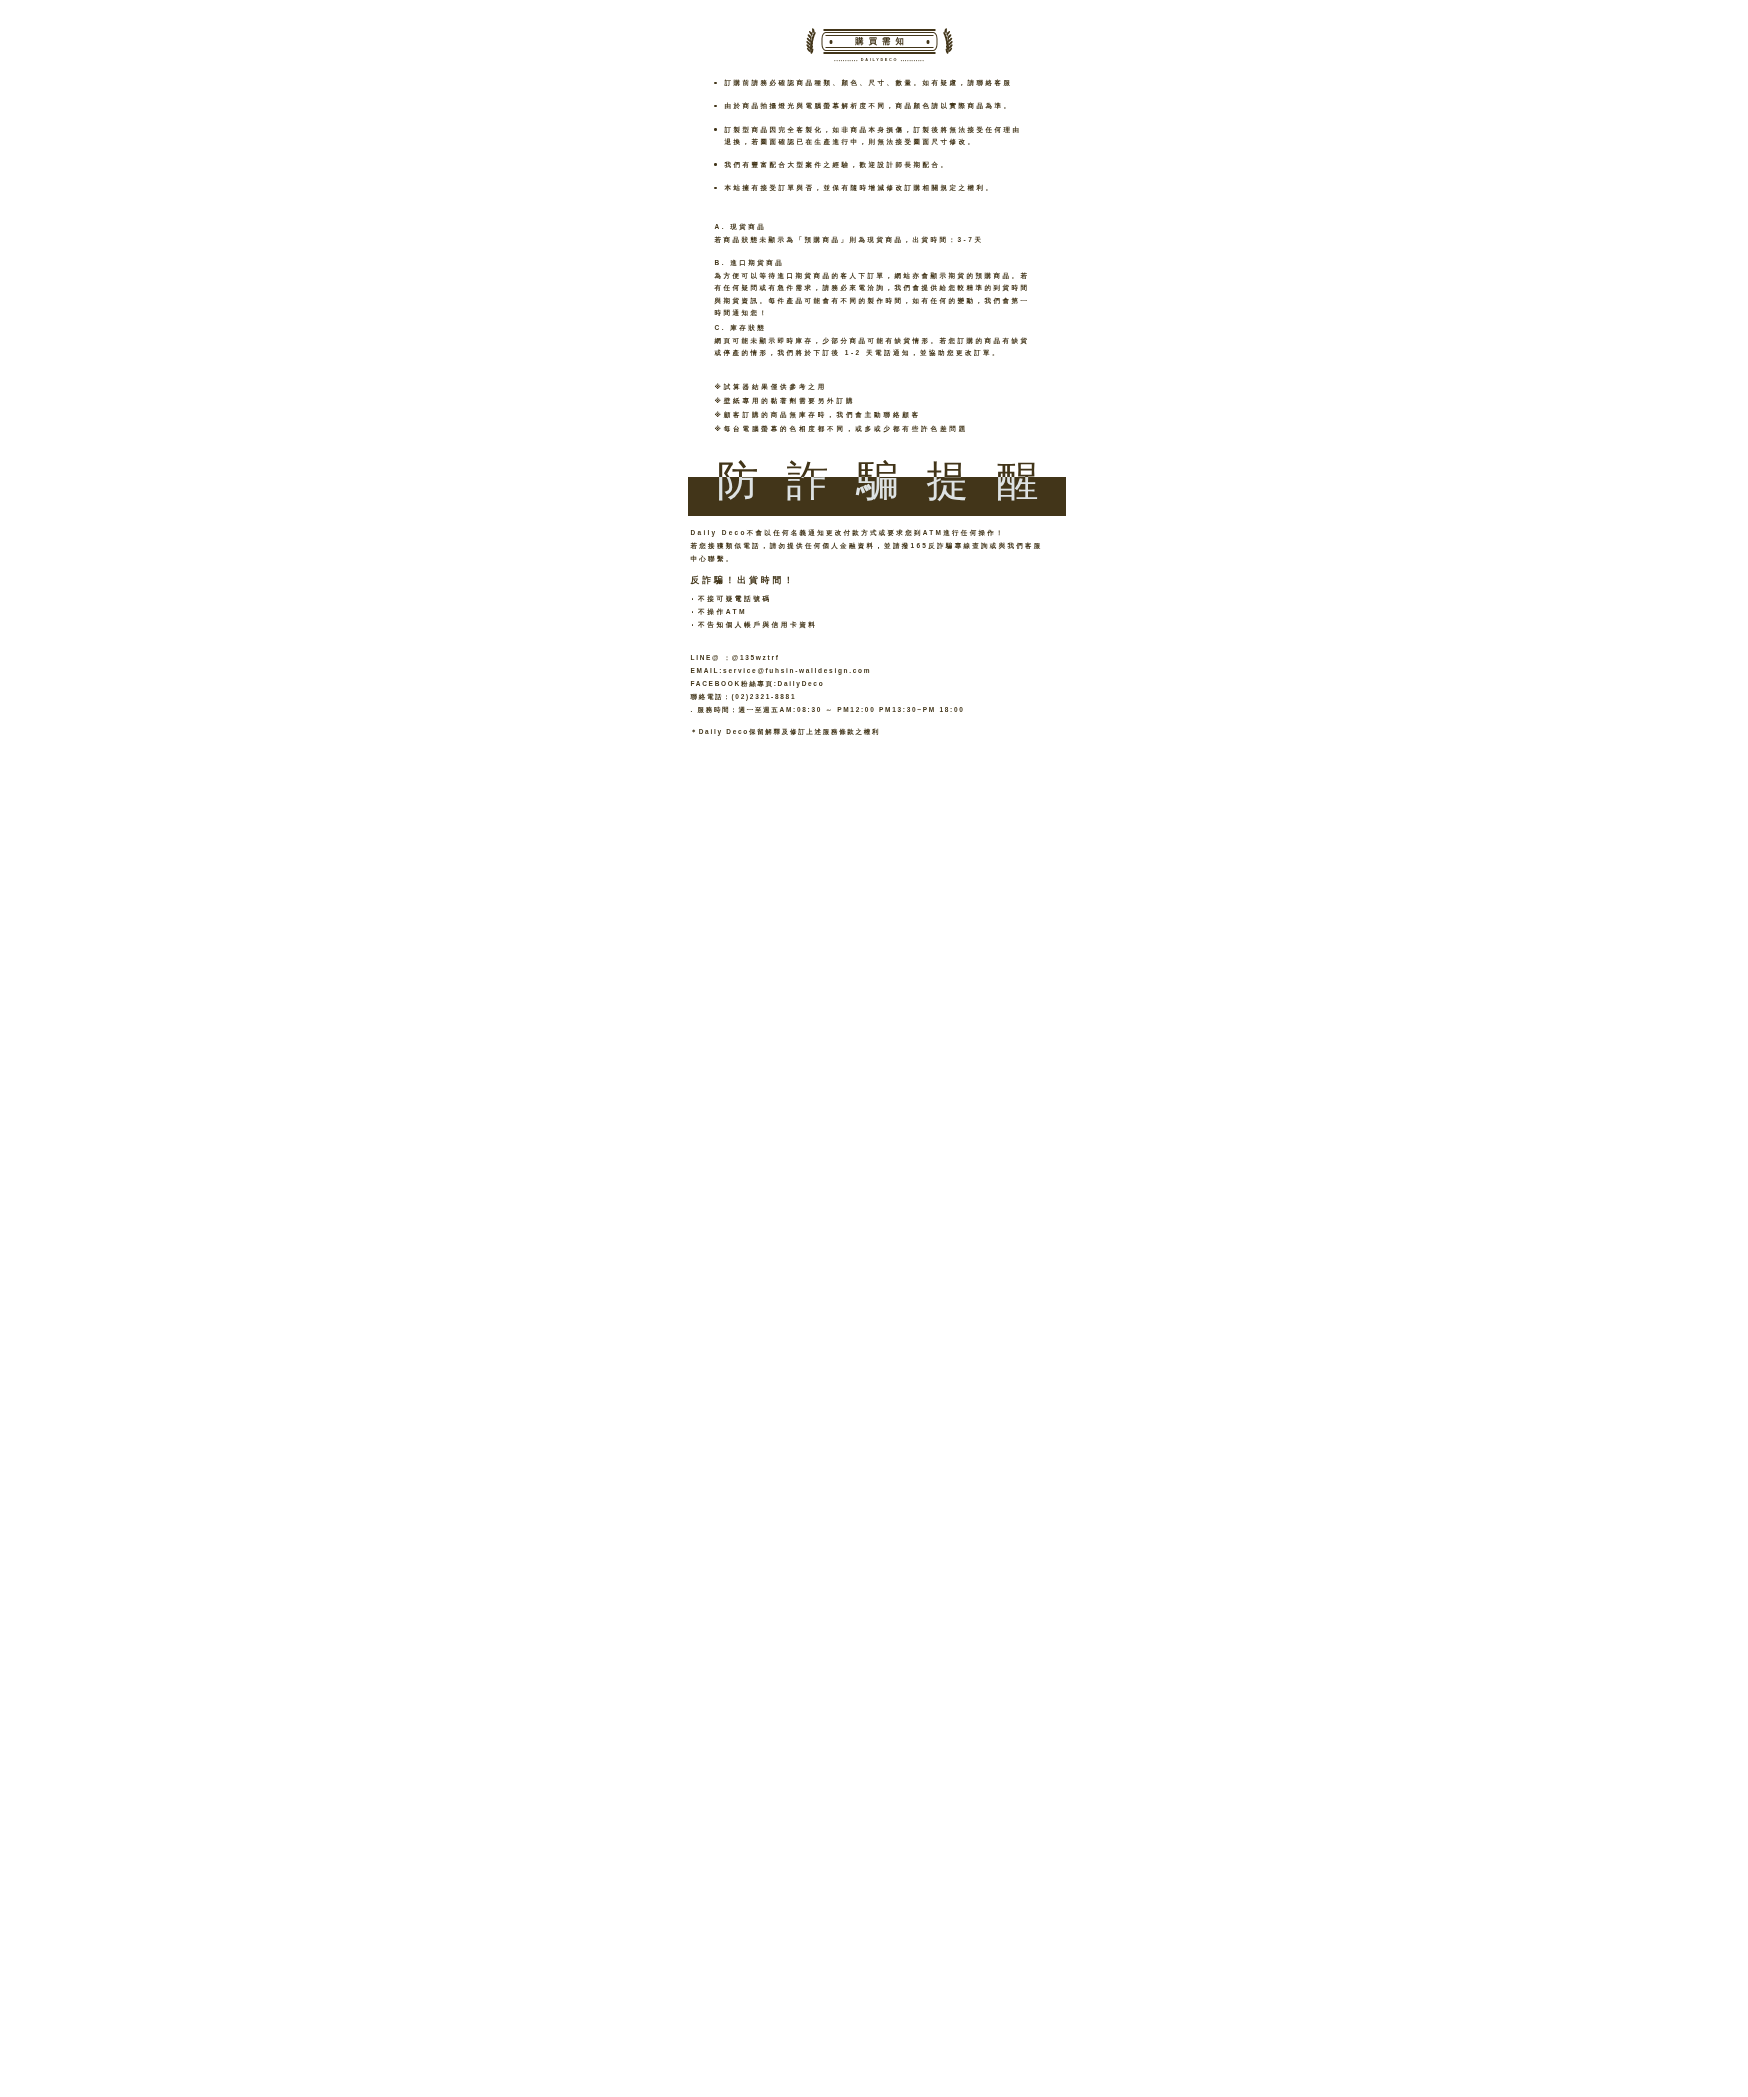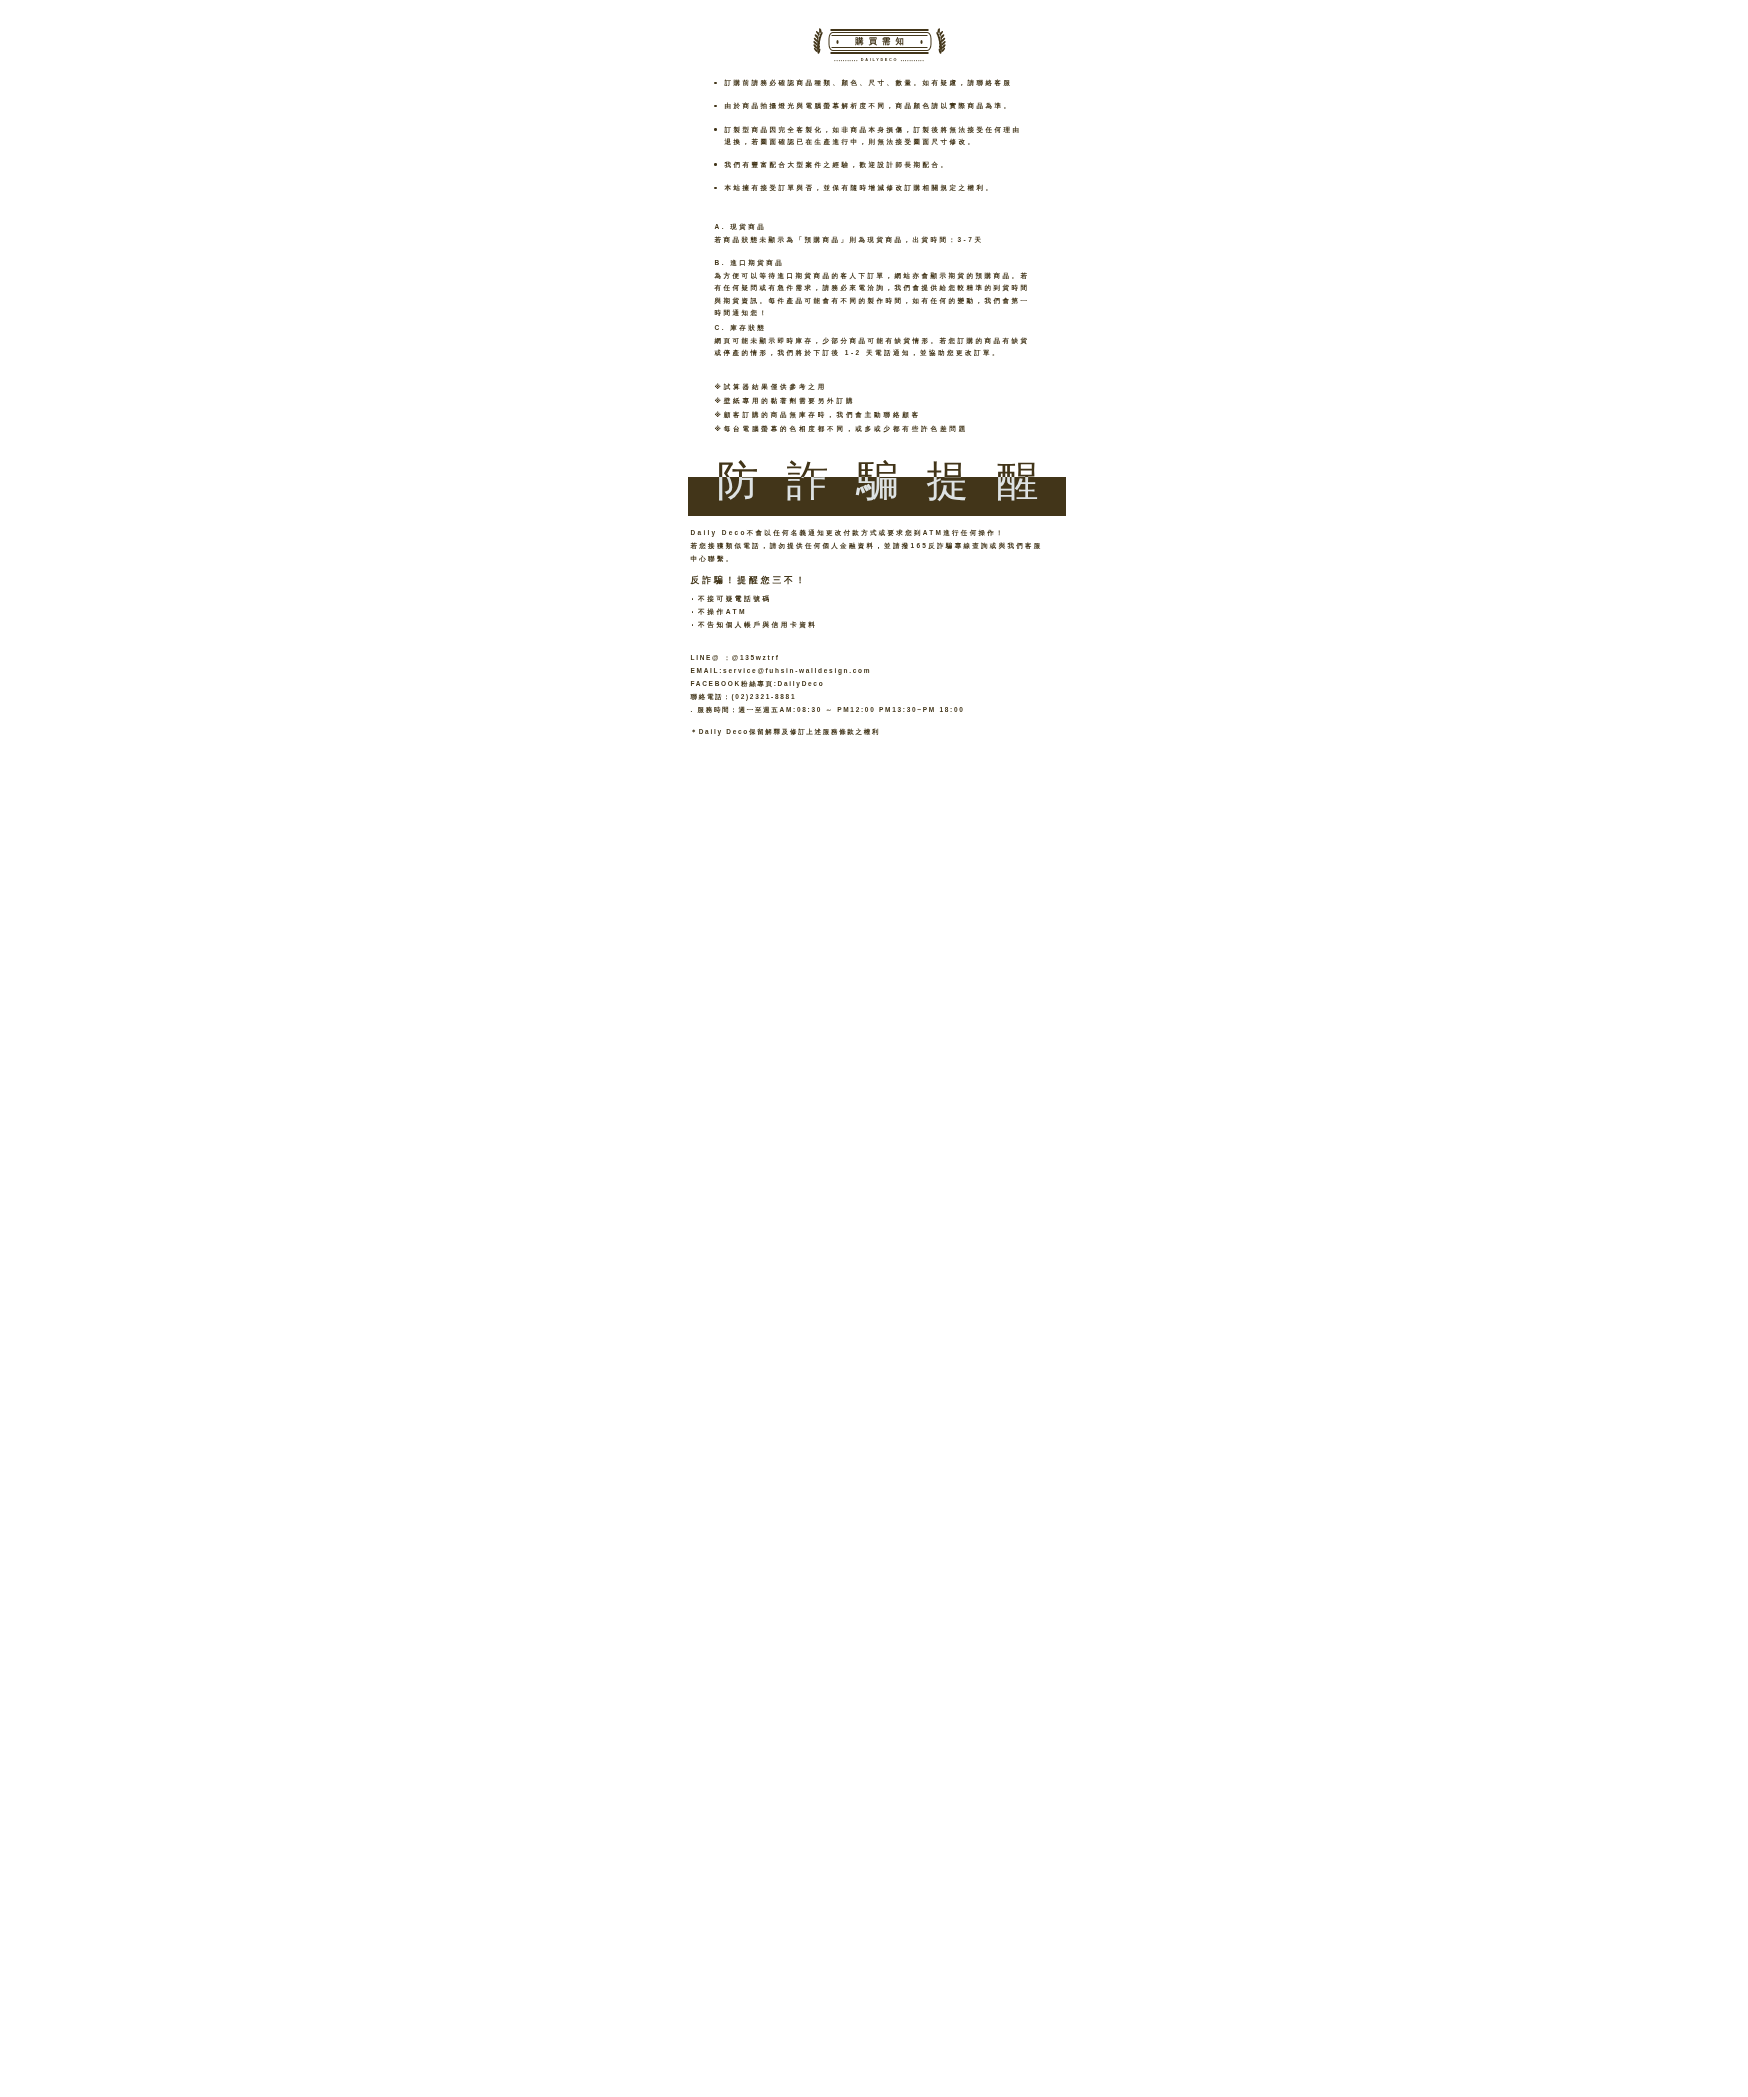--- a/index.html
+++ b/index.html
@@ -4,21 +4,21 @@
 <style>
   html,body{margin:0;padding:0;background:#ffffff;}
   body{font-family:"Liberation Sans","DejaVu Sans",sans-serif;}
   .page{position:relative;width:437px;height:771px;margin:0 auto;background:#fff;overflow:hidden;color:#423519;}
 
   
   .header{position:absolute;top:28px;left:0;right:0;display:flex;flex-direction:column;align-items:center;transform:translateX(5.5px);}
   .badge-row{display:flex;align-items:center;gap:3.8px;}
   .laurel{width:15px;height:27px;flex:0 0 auto;}
   .laurel.right{transform:scaleX(-1);}
-  .badge{position:relative;width:103px;height:25px;}
+  .badge{position:relative;width:116px;height:25px;}
   .badge::before,.badge::after{content:"";position:absolute;left:2.1px;right:2.1px;height:2.1px;background:#423519;}
   .badge::before{top:0;}
   .badge::after{bottom:0;}
   .badge-frame{position:absolute;top:3.4px;bottom:3.4px;left:0;right:0;border:0.8px solid #423519;border-radius:4.2px / 6.7px;}
   .badge-line{position:absolute;left:3.8px;right:3.8px;height:0.8px;background:#423519;}
   .badge-line.top{top:6.3px;}
   .badge-line.bot{bottom:6.3px;}
   .badge-dot{position:absolute;top:50%;transform:translateY(-50%);width:2.5px;height:4.2px;border-radius:50%;background:#423519;}
   .badge-dot.left{left:8.4px;}
   .badge-dot.right{right:8.4px;}
@@ -168,21 +168,21 @@
   <div class="band"></div>
   <div class="banner-text dark">防詐騙提醒</div>
   <div class="banner-text light">防詐騙提醒</div>
 
   <div class="fraud-para txt">
     <div>Daily Deco不會以任何名義通知更改付款方式或要求您到ATM進行任何操作！</div>
     <div>若您接獲類似電話，請勿提供任何個人金融資料，並請撥165反詐騙專線查詢或與我們客服</div>
     <div>中心聯繫。</div>
   </div>
 
-  <div class="fraud-sub">反詐騙！提醒您三不！</div>
+  <div class="fraud-sub">反詐騙！出貨時間！</div>
 
   <ul class="rules txt">
     <li>不接可疑電話號碼</li>
     <li>不操作ATM</li>
     <li>不告知個人帳戶與信用卡資料</li>
   </ul>
 
   <div class="contact txt">
     <div>LINE@ ：@135wztrf</div>
     <div>EMAIL:service@fuhsin-walldesign.com</div>

